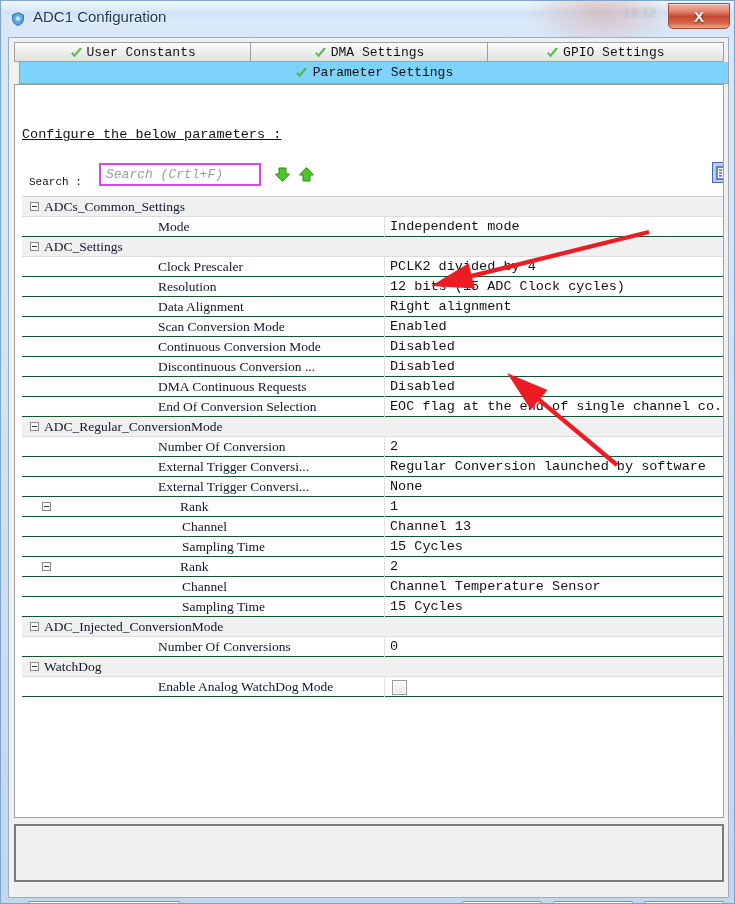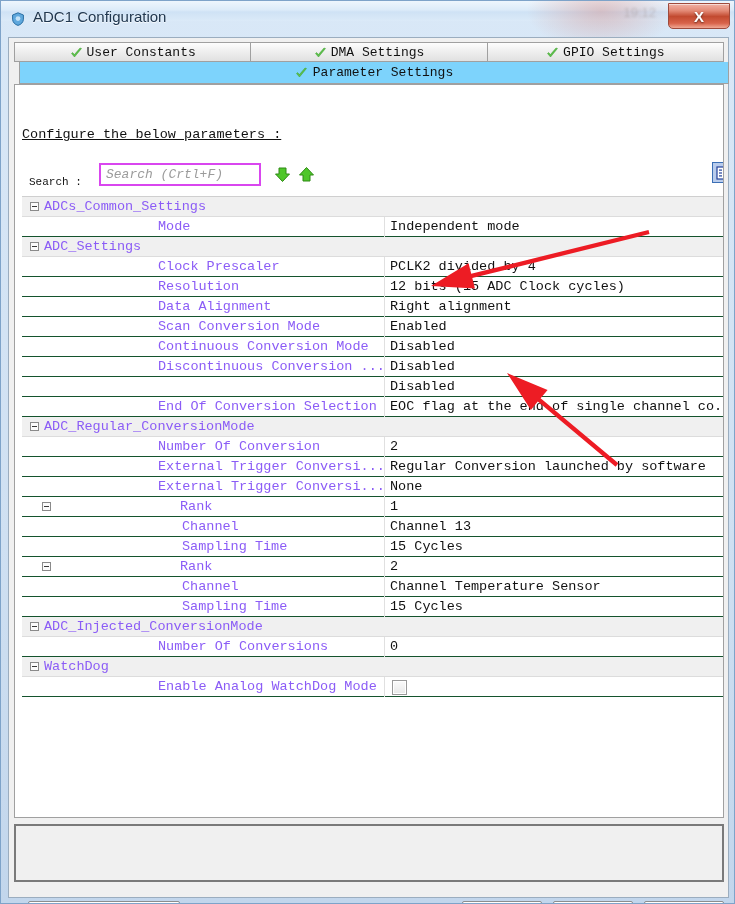--- a/index.html
+++ b/index.html
@@ -221,23 +221,23 @@
   .row .expander::before {
     content: "";
     position: absolute;
     left: 1px; top: 3px;
     width: 5px; height: 1px;
     background: #3a3a3a;
   }
   .row .name {
     position: absolute;
     top: 2px;
-    font-family: Liberation Mono, monospace;
+    font-family: Liberation Serif, serif;
     font-size: 13.5px;
-    color: #8b5cf6;
+    color: #0f172a;
     white-space: nowrap;
   }
   .row .value {
     position: absolute;
     left: 368px; top: 2px;
     font-family: "Liberation Mono", monospace;
     font-size: 13.5px;
     color: #111111;
     white-space: nowrap;
   }
@@ -434,20 +434,21 @@
             <div class="name ind-1">Continuous Conversion Mode</div>
             <div class="value">Disabled</div>
           </div>
           <div class="row">
             <div class="col-div"></div>
             <div class="name ind-1">Discontinuous Conversion ...</div>
             <div class="value">Disabled</div>
           </div>
           <div class="row">
             <div class="col-div"></div>
+            <div class="name ind-1">DMA Continuous Requests</div>
             <div class="value">Disabled</div>
           </div>
           <div class="row">
             <div class="col-div"></div>
             <div class="name ind-1">End Of Conversion Selection</div>
             <div class="value">EOC flag at the end of single channel co...</div>
           </div>
           <div class="row group">
             <div class="col-div"></div>
             <div class="expander ind-g"></div>

